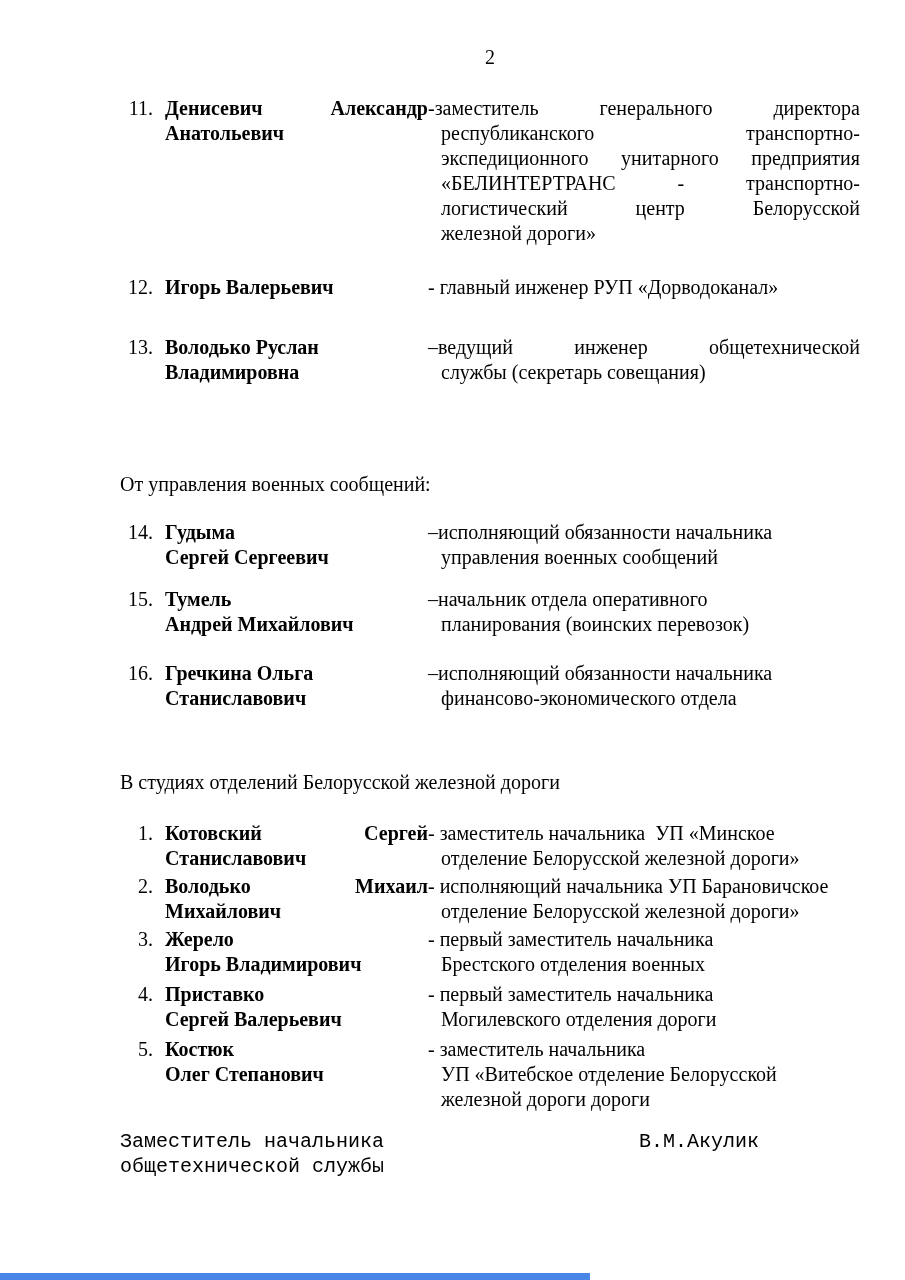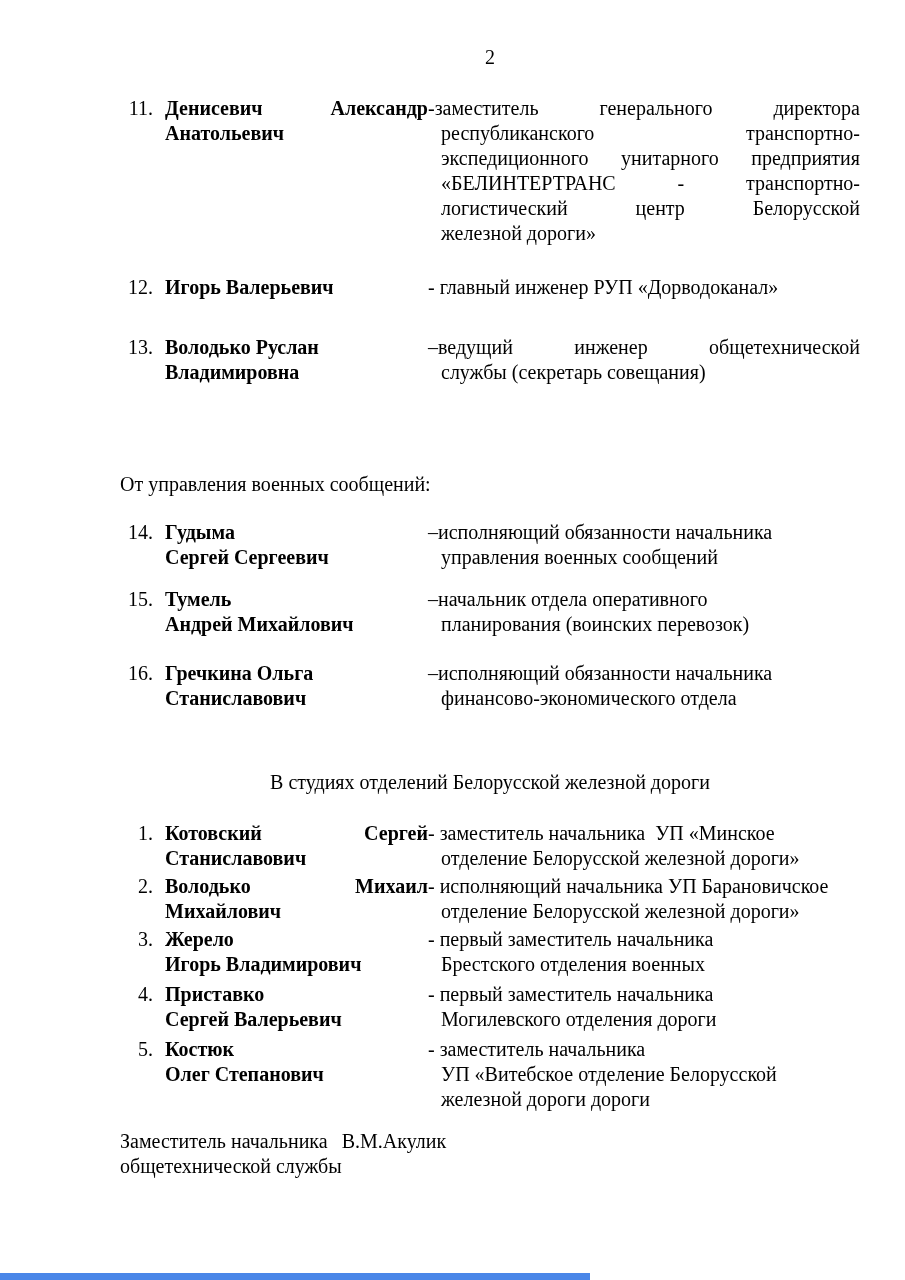--- a/index.html
+++ b/index.html
@@ -14,21 +14,21 @@
   .content{padding:0 45px 0 120px;}
   .pagenum{padding-top:45px;text-align:center;}
   .section-heading{white-space:pre-wrap;}
   .row{display:grid;grid-template-columns:45px 263px 432px;}
   .num{padding-right:12px;text-align:right;}
   .name{font-weight:bold;}
   .nline,.rline{white-space:pre-wrap;}
   .rline{padding-left:13px;}
   .rline.first{text-indent:-13px;}
   .spread{text-align:justify;text-align-last:justify;}
-  .sig{display:flex;align-items:flex-start;}
+  .sig{display:flex;justify-content:space-between;align-items:flex-start;font-family:Liberation Mono, monospace;}
   .sig-name{margin-right:101px;}
   .bottom-bar{position:absolute;left:0;bottom:0;width:590px;height:7px;}
 </style>
 </head>
 <body>
 
 <main class="page" style="color: rgb(0, 0, 0); background: rgb(255, 255, 255);">
   <div class="content">
     <div class="pagenum">2</div>
     <div id="doc-body">
@@ -94,21 +94,21 @@
           <div class="num">16.</div>
           <div class="name">
             <div class="nline">Гречкина Ольга</div>
             <div class="nline">Станиславович</div>
           </div>
           <div class="role">
             <div class="rline first">–исполняющий обязанности начальника</div>
             <div class="rline">финансово-экономического отдела</div>
           </div>
         </div>
-        <div class="section-heading" style="margin-top: 59px; text-align: center;">В студиях отделений Белорусской железной дороги</div>
+        <div class="section-heading" style="margin-top: 59px;">В студиях отделений Белорусской железной дороги</div>
         <div class="row" style="margin-top: 26px;">
           <div class="num">1.</div>
           <div class="name">
             <div class="nline spread">Котовский Сергей</div>
             <div class="nline">Станиславович</div>
           </div>
           <div class="role">
             <div class="rline first">- заместитель начальника  УП «Минское</div>
             <div class="rline">отделение Белорусской железной дороги»</div>
           </div>

